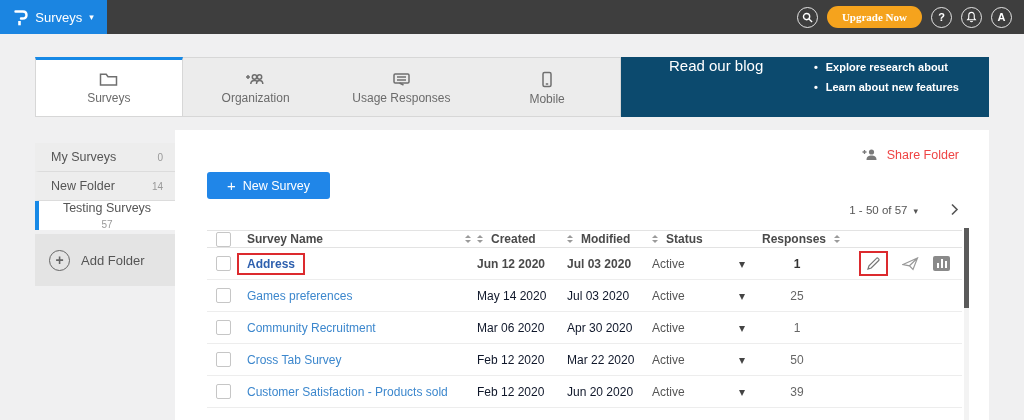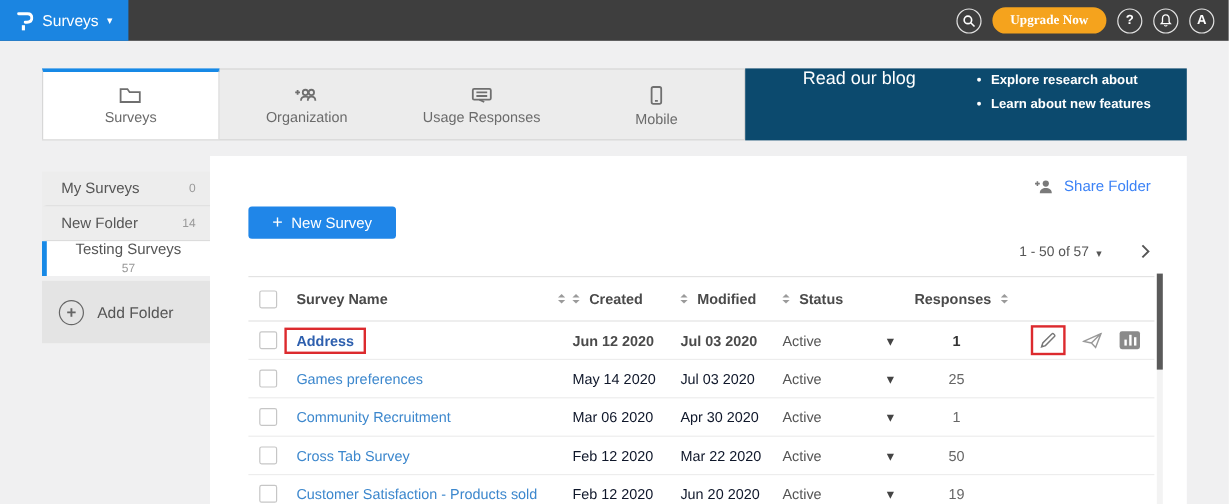--- a/index.html
+++ b/index.html
@@ -32,32 +32,32 @@
   
   .content { position:absolute; top:130px; left:35px; width:954px; bottom:0; display:flex; }
   .sidebar { width:140px; flex:none; padding-top:13px; }
   .folder-item { height:29px; background:#ededed; border-bottom:1px solid #dcdcdc; border-left:4px solid transparent; display:flex; align-items:center; justify-content:space-between; padding:0 12px 0 12px; font-size:12.5px; color:#555; cursor:pointer; }
   .folder-item .count { font-size:10px; color:#999; }
   .folder-item.active { background:#fff; border-left:4px solid #1789e6; border-bottom:none;flex-direction:column; }
   .add-folder { margin-top:4px; height:52px; background:#e4e4e4; display:flex; align-items:center; gap:11px; padding-left:14px; font-size:13px; color:#555; cursor:pointer; }
   .plus-circle { width:21px; height:21px; border:1.6px solid #666; border-radius:50%; display:flex; align-items:center; justify-content:center; font-size:14px; color:#666; font-weight:bold; }
 
   .main { flex:1; background:#fff; position:relative; }
-  .share-folder { position:absolute; top:18px; right:30px; display:flex; align-items:center; gap:8px; color:#3b82f6; font-size:12.5px; cursor:pointer; }
+  .share-folder { position:absolute; top:18px; right:30px; display:flex; gap:8px; color:#ef4444; font-size:12.5px; cursor:pointer; }
   .share-folder svg { fill:#7a7a7a; }
   .new-survey-btn { position:absolute; top:42px; left:32px; width:123px; height:27px; background:#2086e8; color:#fff; border:none; border-radius:3px; font-family:inherit; font-size:12.5px; display:flex; align-items:center; justify-content:center; gap:7px; cursor:pointer; }
   .new-survey-btn .plus { font-size:15px; line-height:1; }
   .pagination { position:absolute; top:73px; right:30px; display:flex; align-items:flex-end; gap:6px; font-size:11.5px; color:#555; }
   .pagination .caret { color:#555; cursor:pointer; }
   .page-next { margin-left:26px; cursor:pointer; display:flex; }
 
   
   .table { position:absolute; top:100px; left:32px; width:755px; }
   .trow, .thead { display:grid; grid-template-columns:40px 230px 90px 85px 70px 40px 70px 1fr; align-items:center; }
-  .thead { height:38px; border-top:1px solid #e3e3e3; border-bottom:1px solid #e3e3e3; font-weight:bold; font-size:12px; color:#4a4a4a;text-align:center; }
+  .thead { height:18px; border-top:1px solid #e3e3e3; border-bottom:1px solid #e3e3e3; font-weight:bold; font-size:12px; color:#4a4a4a;text-align:center; }
   .trow { height:32px; border-bottom:1px solid #ededed; font-size:12px; }
   .cb { width:15px; height:15px; border:1px solid #c6c6c6; border-radius:2px; background:#fff; margin-left:9px; cursor:pointer; }
   .hcell { display:flex; align-items:center; gap:8px; }
   .sort { display:inline-flex; flex-direction:column; gap:2px; cursor:pointer; }
   .sort i { display:block; width:0; height:0; border:3.5px solid transparent; }
   .sort i.up { border-bottom-color:#9a9a9a; border-top-width:0; }
   .sort i.down { border-top-color:#9a9a9a; border-bottom-width:0; }
   .name-col { justify-content:space-between; padding-right:6px; }
   .cell-name a { color:#3c87cd; text-decoration:none; cursor:pointer; font-size:12px; }
   .cell-date { color:#0f172a; }
@@ -374,21 +374,21 @@
 
   <div class="trow">
     <span class="cb"></span>
     <span class="cell-name">
       <span class="name-box"><a>Customer Satisfaction - Products sold</a></span>
     </span>
     <span class="cell-date">Feb 12 2020</span>
     <span class="cell-date">Jun 20 2020</span>
     <span class="cell-status">Active</span>
     <span class="cell-dd">▾</span>
-    <span class="cell-resp">19</span>
+    <span class="cell-resp">39</span>
     <span class="actions">
       <span class="icon-btn red-box">
         <svg width="15" height="15" viewBox="0 0 15 15">
                     <path d="M2 13 L3 9.8 L10.5 2.3 A1.1 1.1 0 0 1 12.1 2.3 L12.7 2.9 A1.1 1.1 0 0 1 12.7 4.5 L5.2 12 Z" stroke="#777" stroke-width="1.2" fill="none"></path>
                   </svg>
       </span>
       <span class="icon-btn">
         <svg width="17" height="14" viewBox="0 0 17 14">
                     <path d="M1 7.5 L15.5 1 L11 12.5 L7.5 8.8 Z M7.5 8.8 L15.5 1" stroke="#999" stroke-width="1.2" fill="none"></path>
                   </svg>

